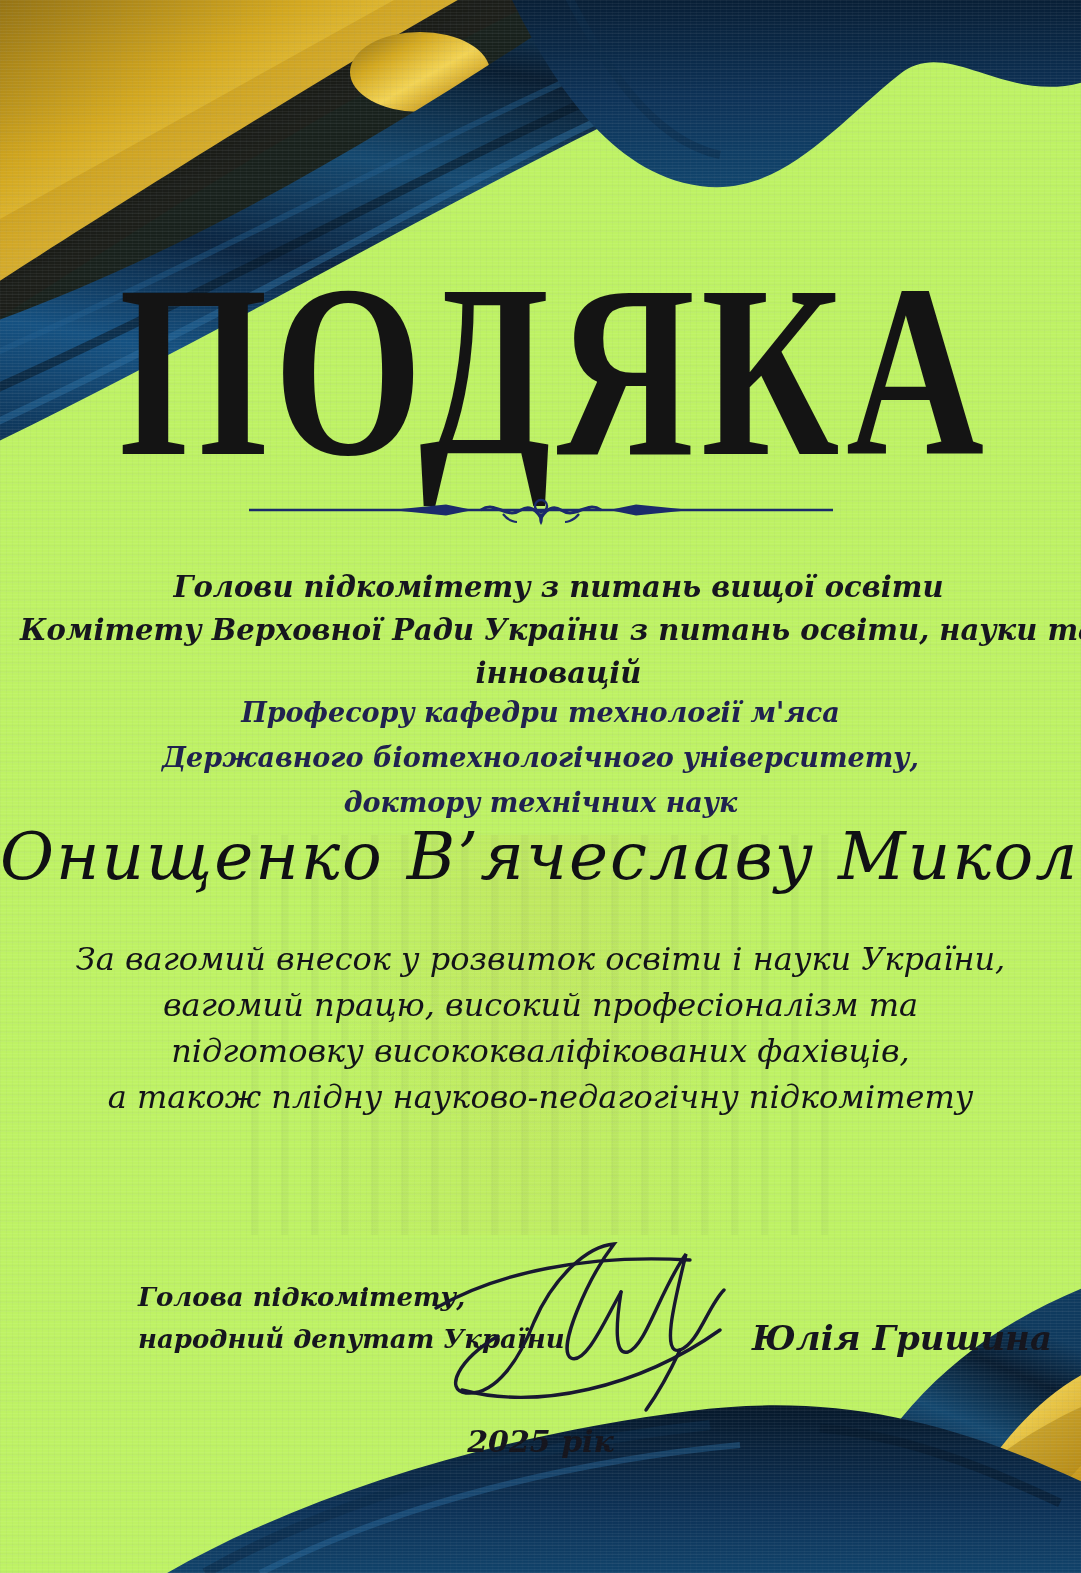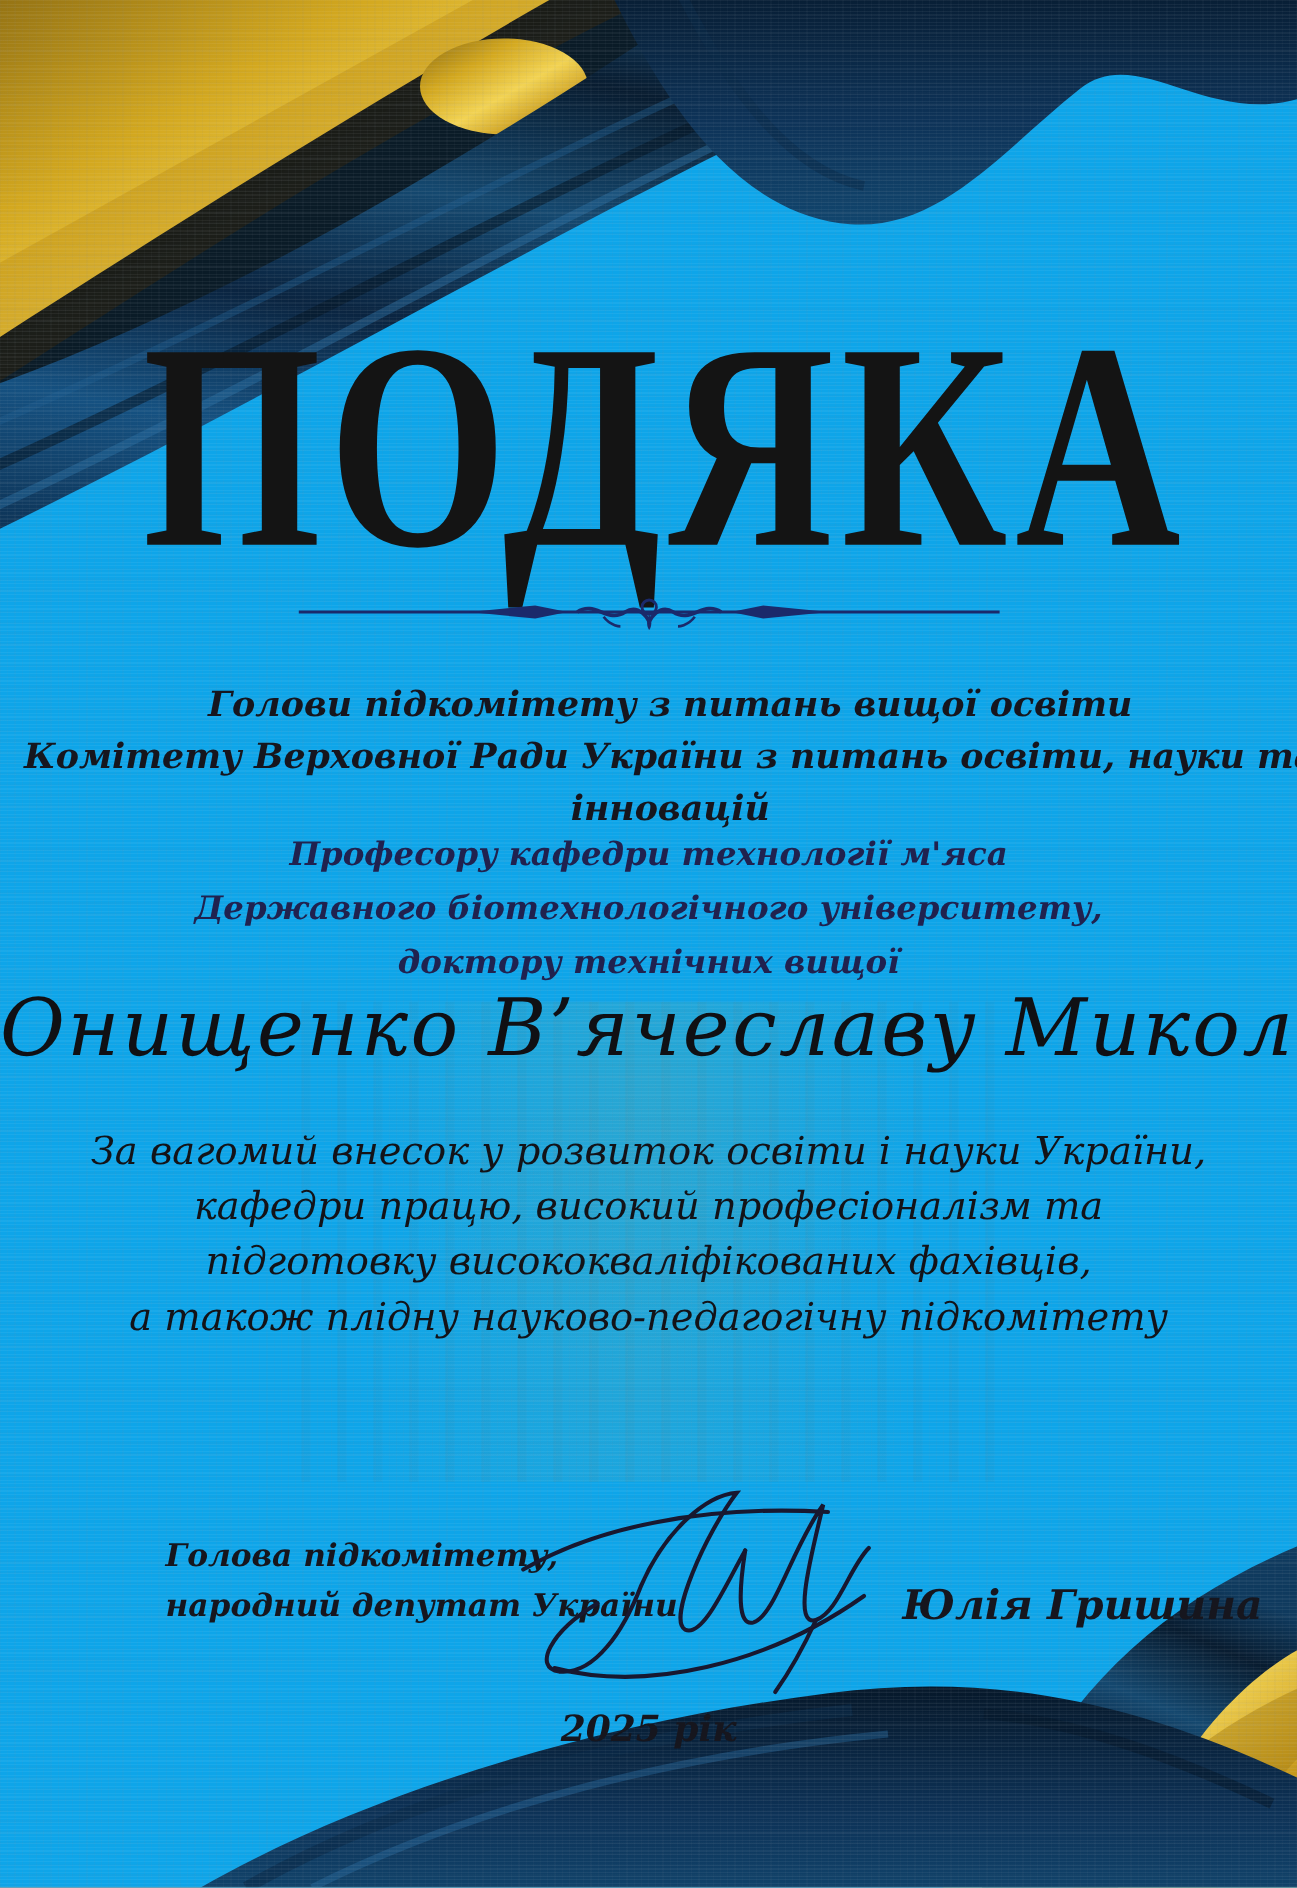--- a/index.html
+++ b/index.html
@@ -1,21 +1,21 @@
 <!DOCTYPE html>
 <html><head>
 <meta charset="utf-8">
 <style>
   html,body{margin:0;padding:0;background:#9aa0a0;}
   .page{
     position:relative;
     width:1081px;height:1573px;
     margin:0 auto;
     overflow:hidden;
-    background-color:#0ea5e9;
+    background-color:#bef264;
     font-family:"DejaVu Serif","Liberation Serif",serif;
   }
   
   .texture{
     position:absolute;inset:0;z-index:5;pointer-events:none;
     background-image:
       repeating-linear-gradient(0deg, rgba(255,255,255,.05) 0 1px, rgba(0,0,0,0) 1px 3px),
       repeating-linear-gradient(90deg, rgba(120,130,145,.05) 0 1px, rgba(0,0,0,0) 1px 6px),
       repeating-linear-gradient(0deg, rgba(110,120,130,.04) 0 2px, rgba(0,0,0,0) 2px 9px);
   }
@@ -137,28 +137,28 @@
     </div>
 
     <div class="center role">
       <div>Голови підкомітету з питань вищої освіти</div>
       <div>Комітету Верховної Ради України з питань освіти, науки та інновацій</div>
     </div>
 
     <div class="center addressee">
       <div>Професору кафедри технології м'яса</div>
       <div>Державного біотехнологічного університету,</div>
-      <div>доктору технічних вищої</div>
+      <div>доктору технічних наук</div>
     </div>
 
     <div class="center name">Онищенко В’ячеславу Миколайовичу</div>
 
     <div class="center citation">
       <div>За вагомий внесок у розвиток освіти і науки України,</div>
-      <div>кафедри працю, високий професіоналізм та</div>
+      <div>вагомий працю, високий професіоналізм та</div>
       <div>підготовку висококваліфікованих фахівців,</div>
       <div>а також плідну науково-педагогічну підкомітету</div>
     </div>
 
     <div class="sig-left">
       <div>Голова підкомітету,</div>
       <div>народний депутат України</div>
     </div>
 
     <svg class="sig-script" width="330" height="175" viewBox="0 0 330 175">

